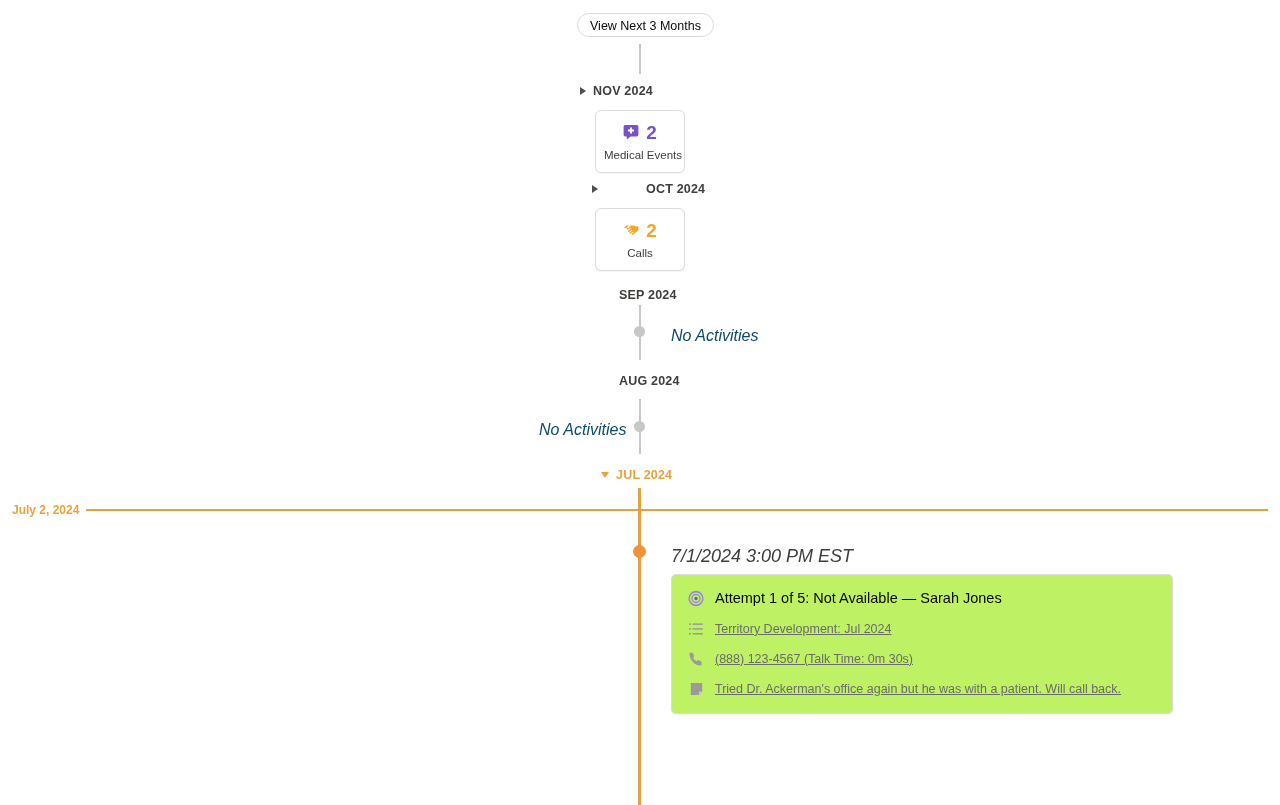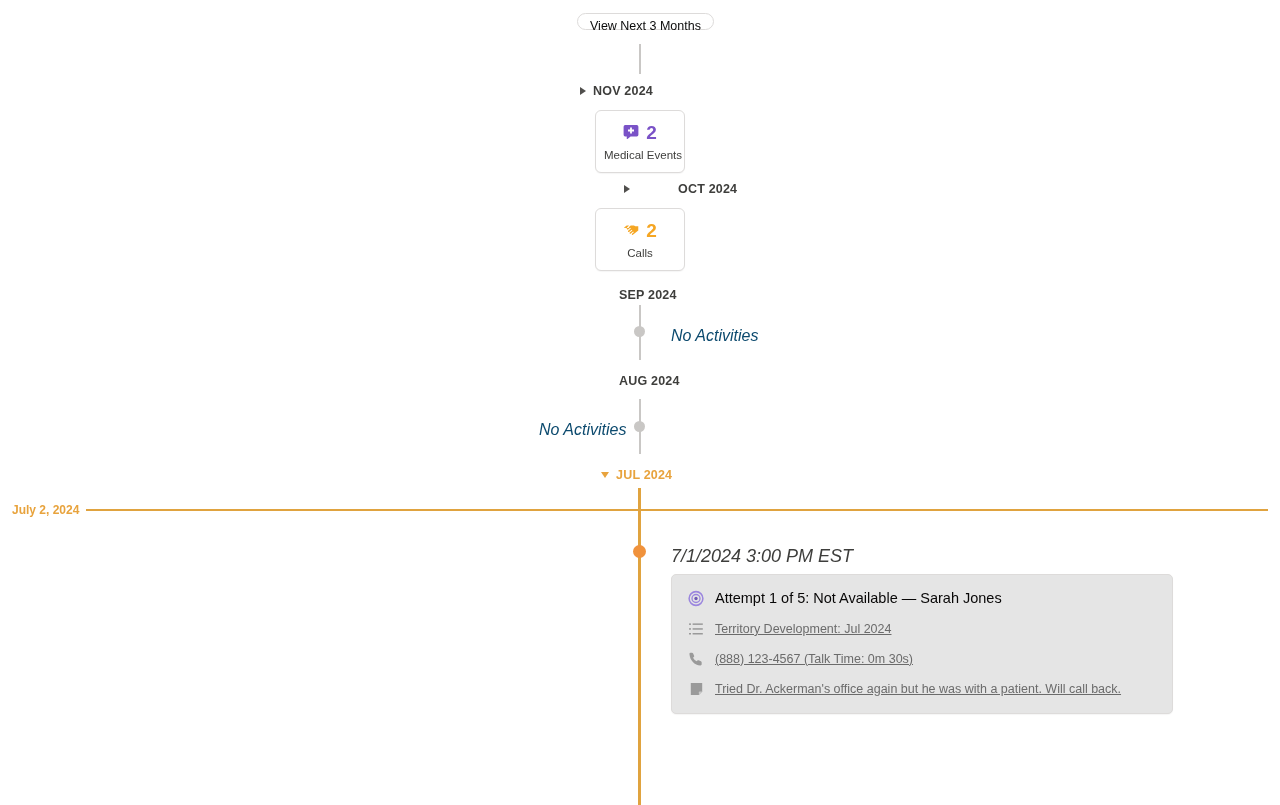--- a/index.html
+++ b/index.html
@@ -14,21 +14,21 @@
     font-family: "Liberation Sans", sans-serif;
     color: #080707;
     overflow: hidden;
   }
 
   
   #view-next-btn {
     position: absolute;
     left: 577px;
     top: 13px;
-    height: 17px;
+    height: 24px;
     padding: 0 12px;
     box-sizing: border-box;
     background: #ffffff;
     border: 1px solid #dddbda;
     border-radius: 12px;
     font-size: 12.5px;
     line-height: 24px;
     color: #0b0b0b;
     font-family: "Liberation Sans", sans-serif;
     cursor: pointer;
@@ -169,21 +169,21 @@
   .entry-time {
     font-size: 18px;
     color: #3e3e3c;
     margin-bottom: 7px;
     white-space: nowrap;
     font-style: italic;
   }
   .entry-card {
     width: 502px;
     box-sizing: border-box;
-    background: #e5e5e5;
+    background: #bef264;
     border: 1px solid #dddbda;
     border-radius: 5px;
     box-shadow: 0 1px 1px rgba(0,0,0,0.04);
     cursor: pointer;
   }
   .entry-card.detailed { padding: 14px 16px 16px 16px; }
   .entry-card.compact  { padding: 13px 16px; }
 
   .entry-title-row {
     display: flex;
@@ -234,21 +234,21 @@
       <svg width="16" height="16" viewBox="0 0 16 16" aria-hidden="true">
         <path d="M2.2 1.1h11.6a1.6 1.6 0 0 1 1.6 1.6v8.1a1.6 1.6 0 0 1-1.6 1.6H7.6l-3.1 2.6a.45.45 0 0 1-.74-.35v-2.25H2.2A1.6 1.6 0 0 1 .6 10.8V2.7a1.6 1.6 0 0 1 1.6-1.6z" fill="#7a52c7"></path>
         <path d="M7.1 3.5h1.8v2.1H11v1.8H8.9v2.1H7.1V7.4H5V5.6h2.1z" fill="#ffffff"></path>
       </svg>
     </span>
     <span class="summary-count count-purple">2</span>
   </div>
   <div class="summary-caption">Medical Events</div>
 </div>
 
-<div class="month-header" style="left:624px; top:182px;gap:48px;">
+<div class="month-header" style="left:592px; top:182px;gap:48px;">
   <span class="tri tri-right"></span>
   <span class="month-label">OCT 2024</span>
 </div>
 
 <div class="summary-card" style="left:595px; top:208px;">
   <div class="summary-top">
     <span class="icon-slot">
       <svg width="19" height="16" viewBox="0 0 22 16" aria-hidden="true">
         <path d="M1.2 5.0 4.6 2.2a1 1 0 0 1 .7-.25h3.1l-2.6 2.3a2.0 2.0 0 0 0 .2 3.1l.6.45 3.3-2.9.9.95-3.7 3.3-.05.05a.95.95 0 0 0 1.25 1.4l3.6-3.05.95 1.0-3.6 3.0a.95.95 0 0 0 1.2 1.45l3.45-2.85.95 1.0-2.45 2.05a.95.95 0 0 0 1.2 1.45l7.4-6.1V3.0h-4.0L15.0 1.9h-4.4L8.3 3.8a1.0 1.0 0 0 0-.1 1.45" fill="#f5a623"></path>
         <path d="M0.3 3.8 3.9 0.9h4.5L6.0 2.95a2.6 2.6 0 0 0 .25 4.0l.35.27 3.35-2.95 2.0 2.1-3.75 3.35a.2.2 0 0 0 .26.3l3.6-3.05 2.05 2.15-3.65 3.05a.2.2 0 0 0 .25.3l3.5-2.9 2.05 2.15-2.5 2.1a.2.2 0 0 0 .25.3l7.1-5.85V2.2h-3.85L15.2 1.1h-4.8L8.0 3.05a1.85 1.85 0 0 0-.2 2.65" fill="#f5a623" opacity="0.0"></path>

